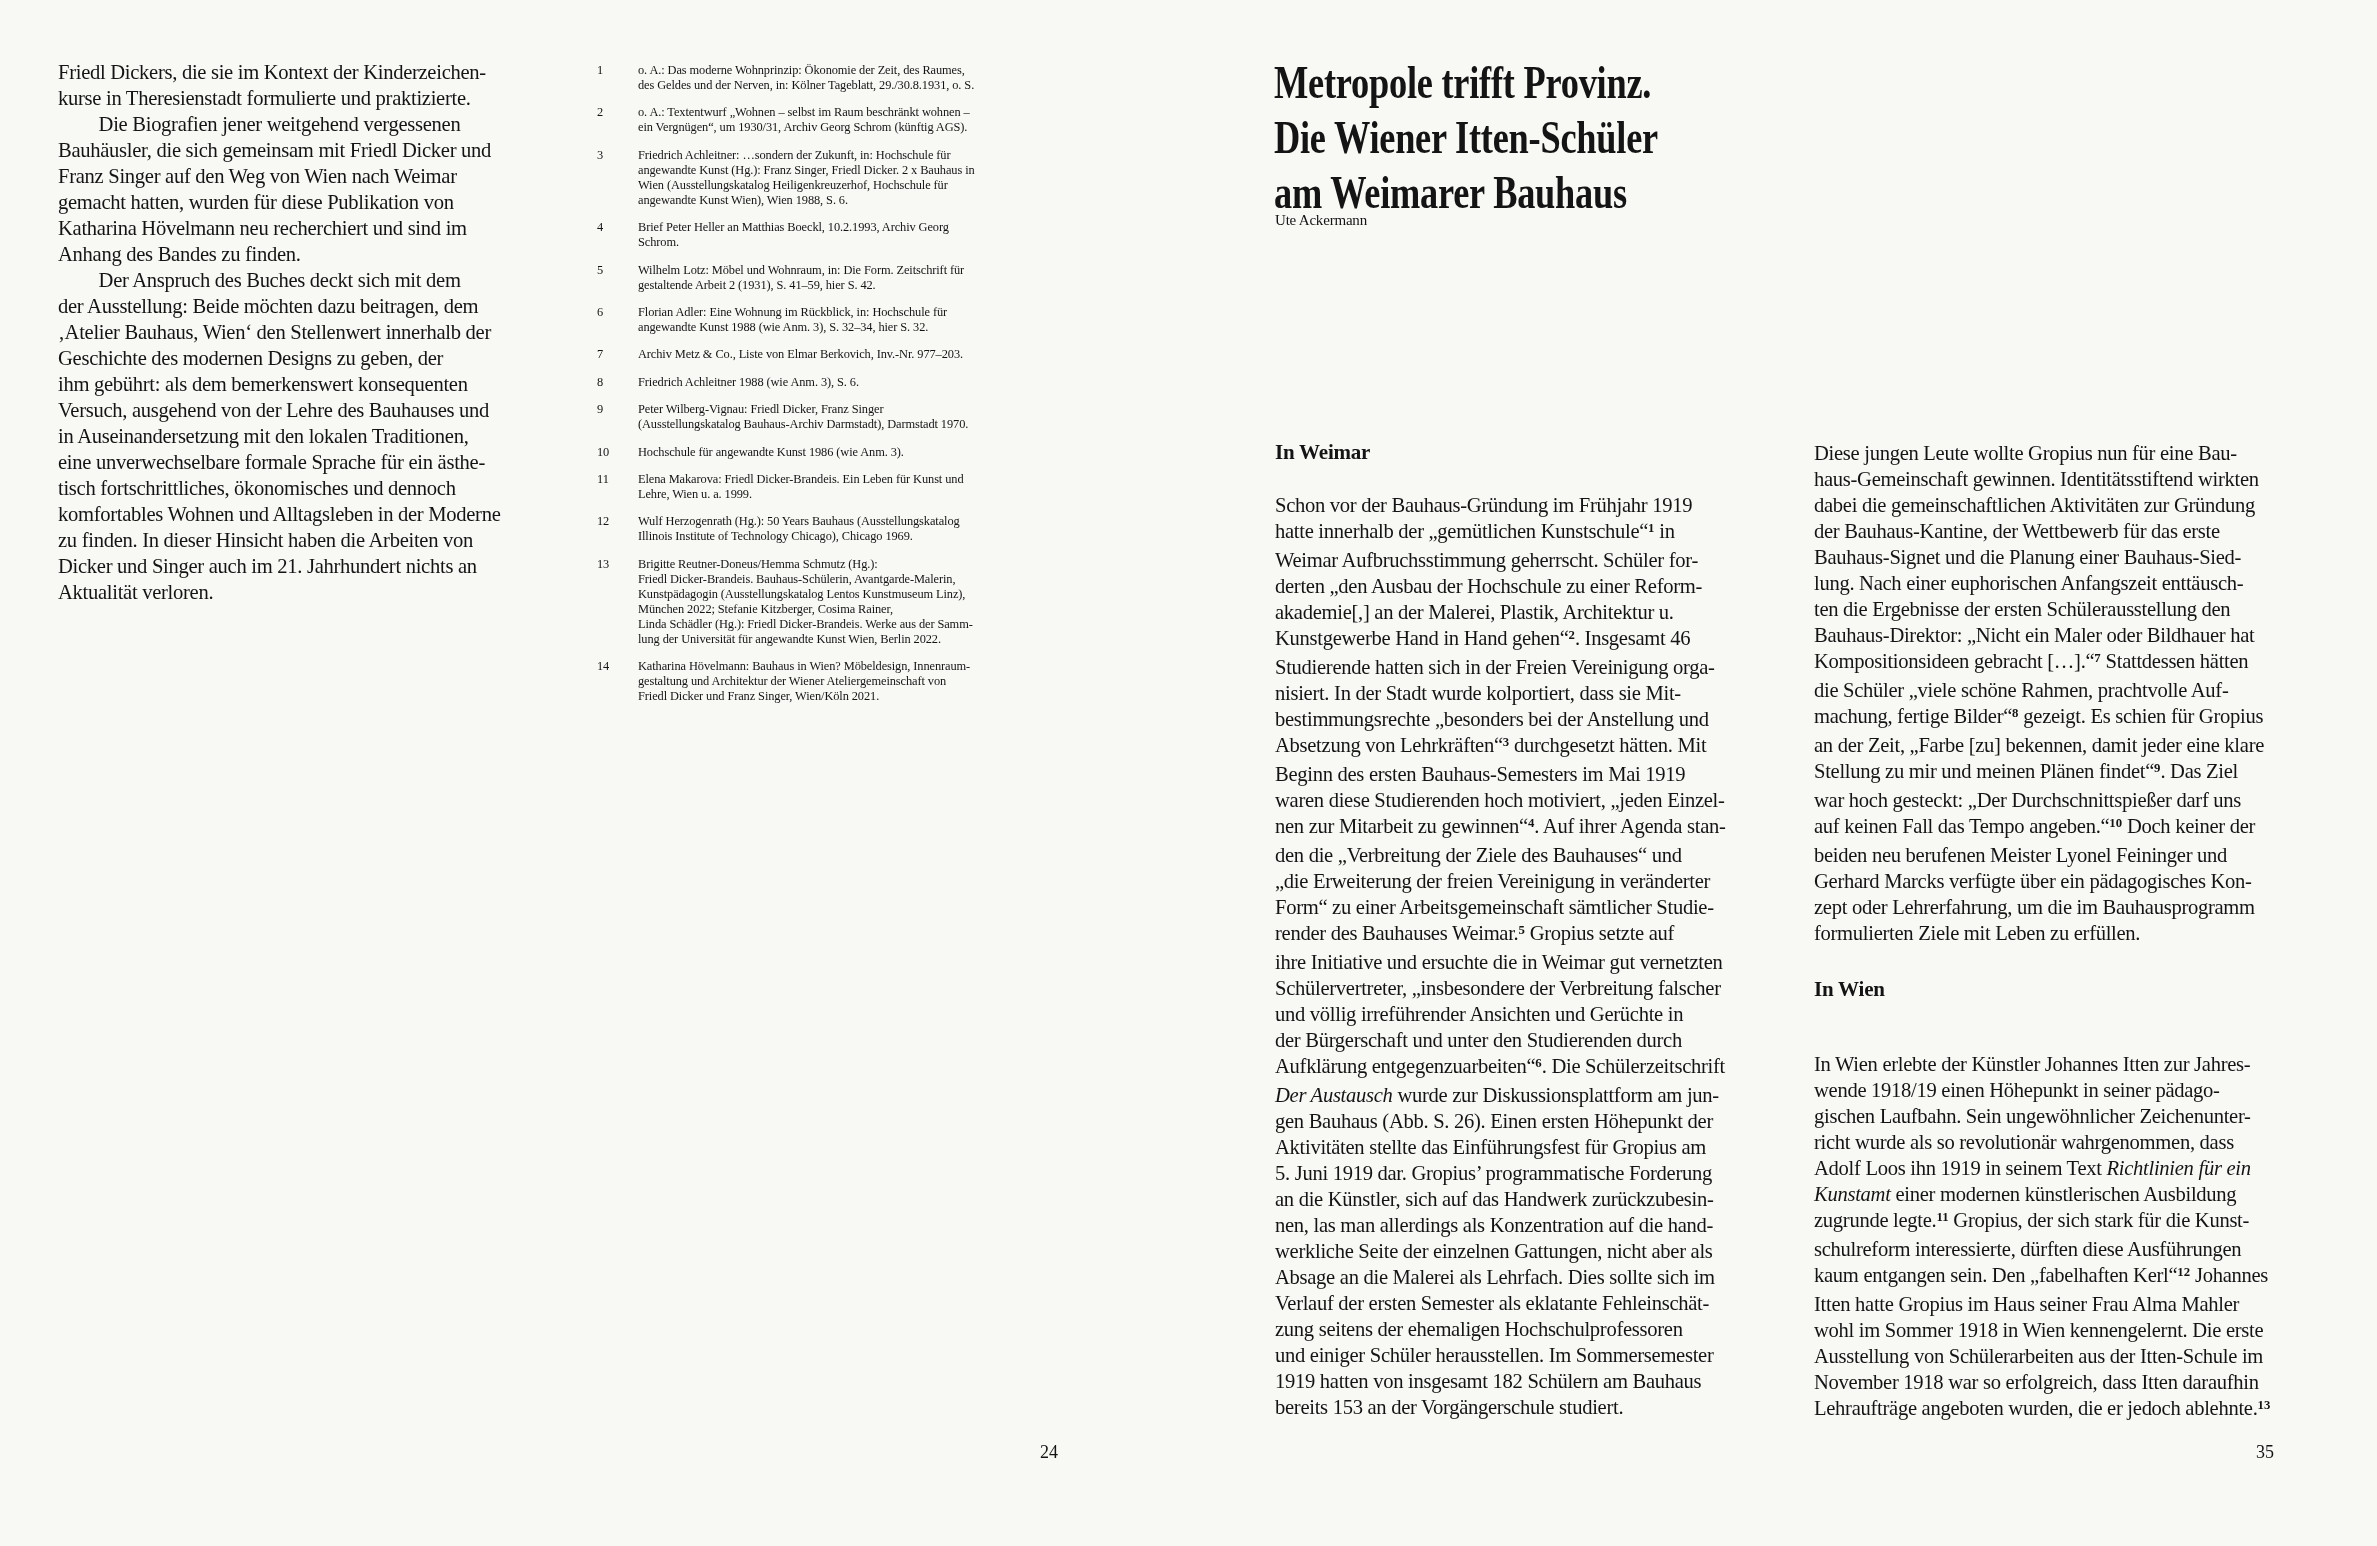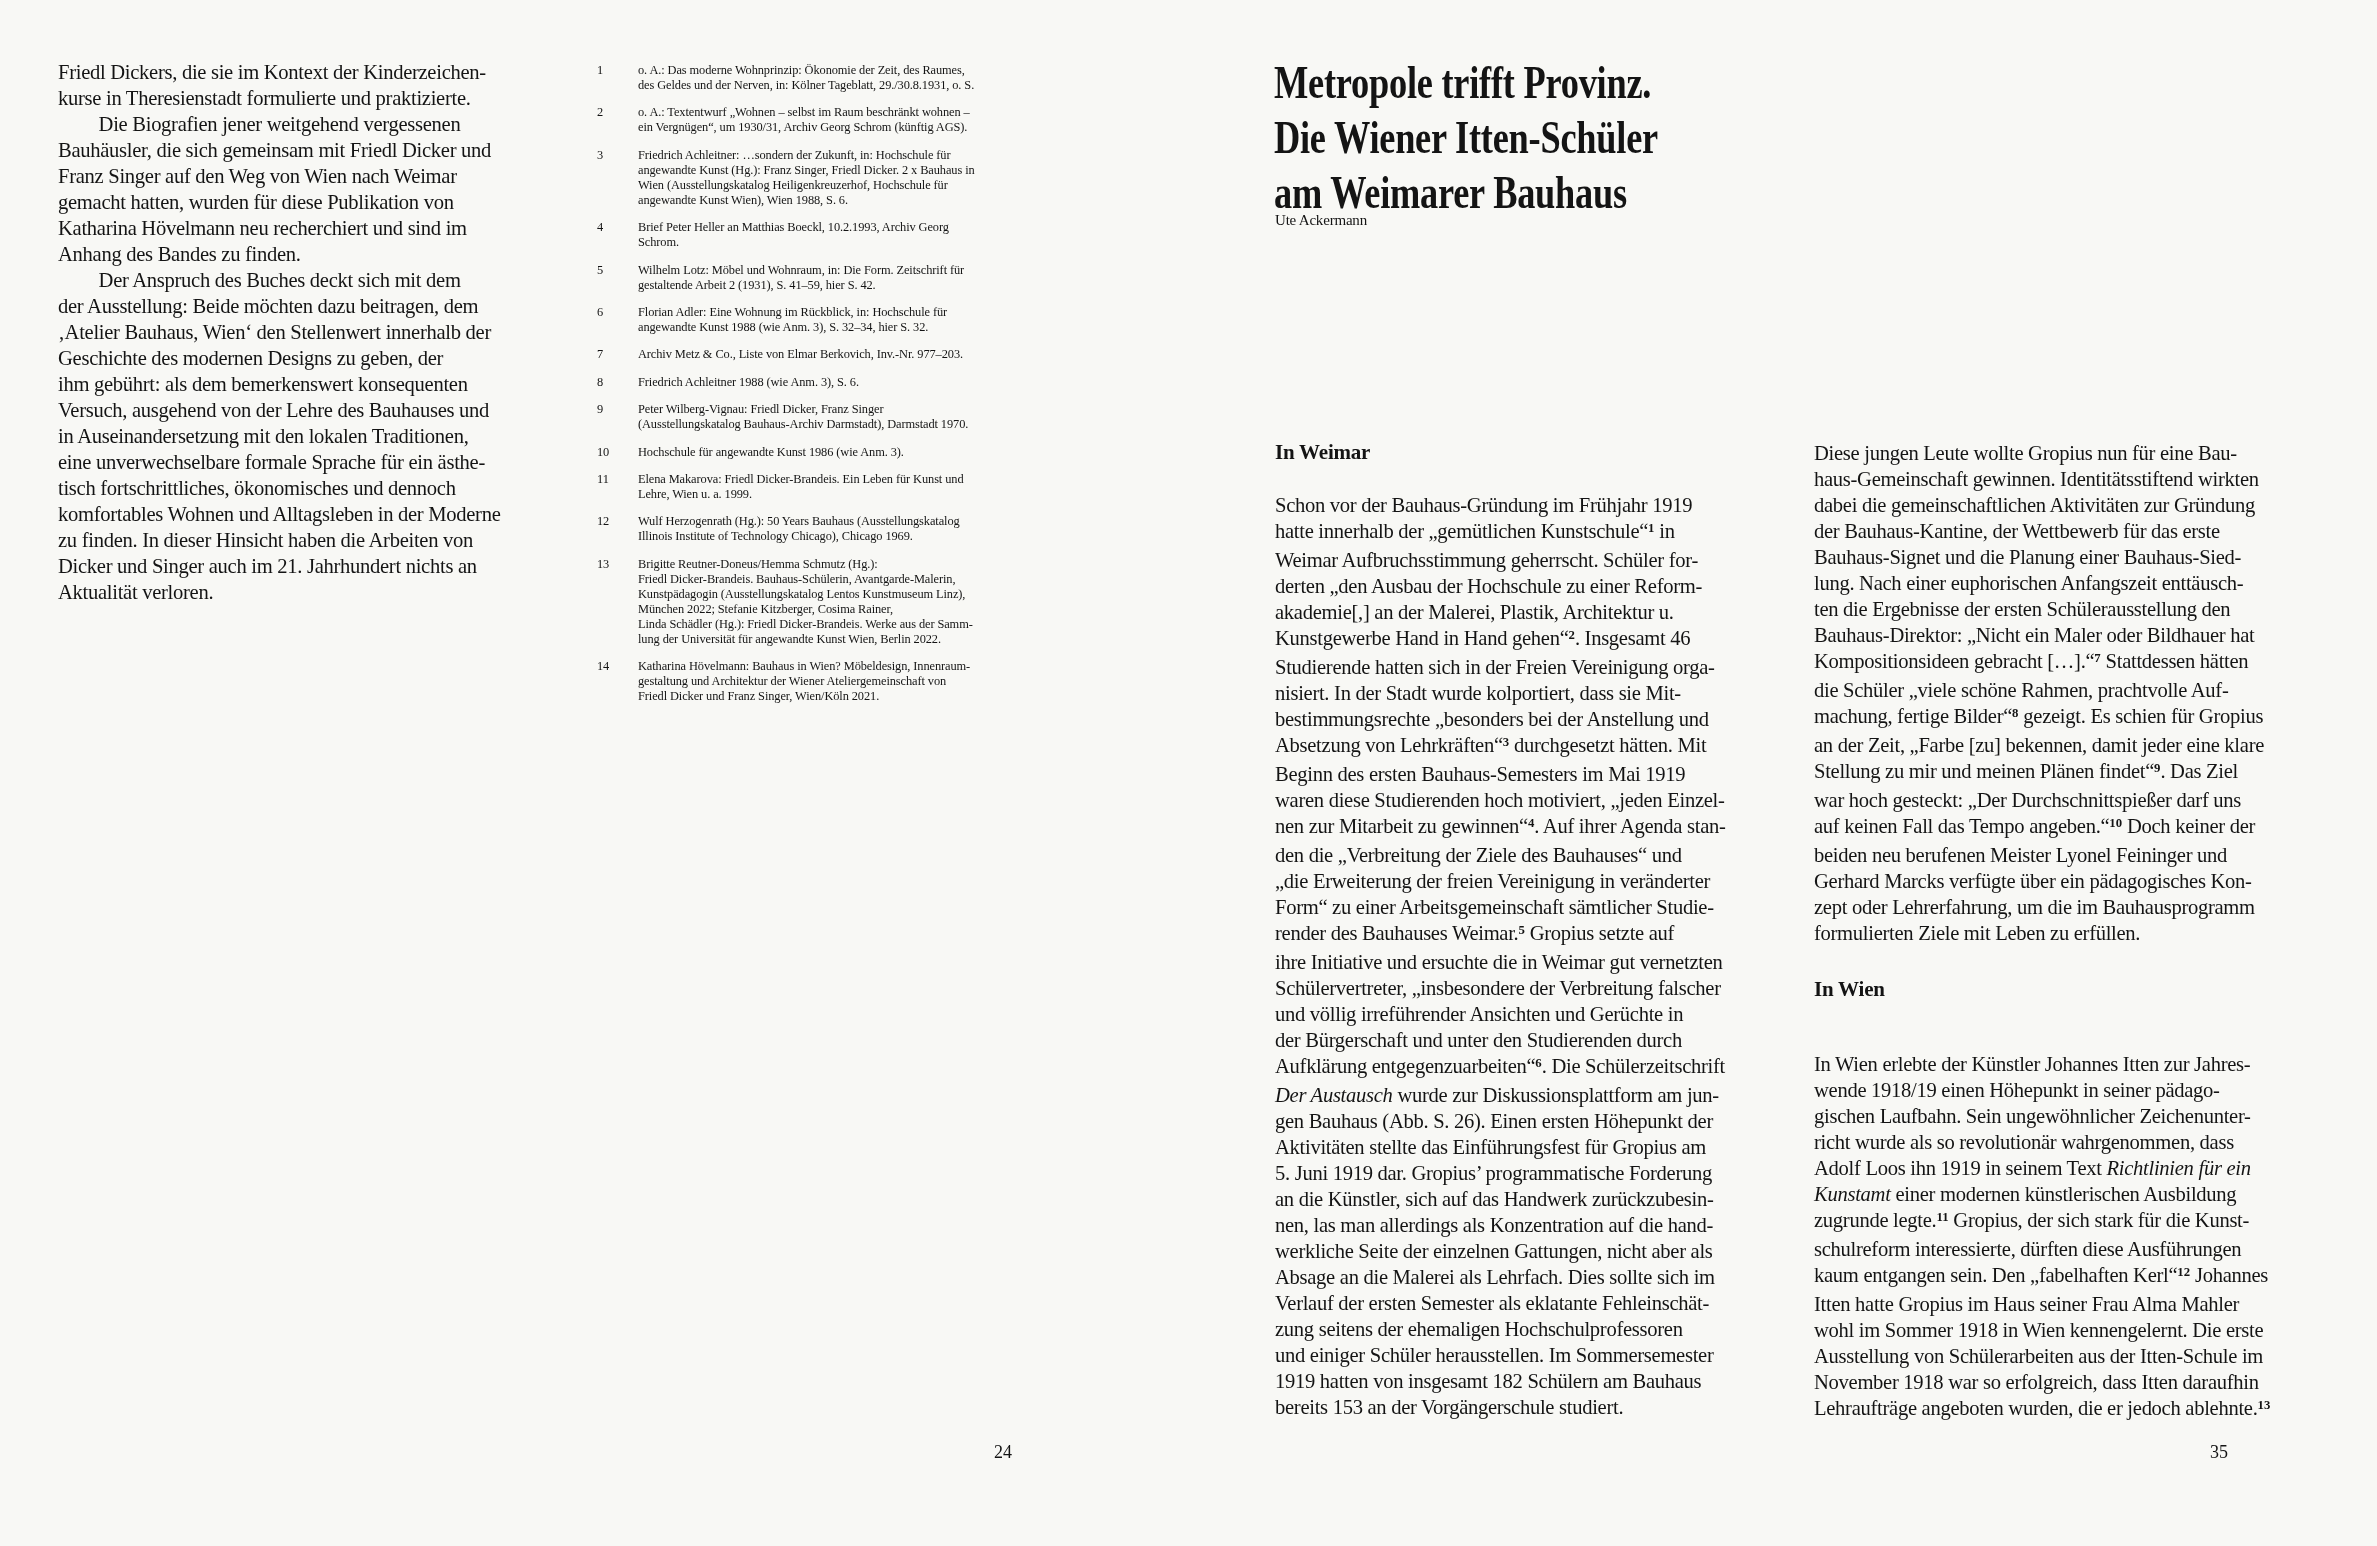--- a/index.html
+++ b/index.html
@@ -19,21 +19,21 @@
     left:1274px;top:55px;font-size:46px;line-height:55px;font-weight:700;
     letter-spacing:-0.3px;transform:scaleX(0.79);transform-origin:0 0;white-space:nowrap
   }
   .author{left:1275px;top:209px;font-size:15px;line-height:23.4px;letter-spacing:-0.2px}
   .heading{font-size:21px;font-weight:700;line-height:26px;letter-spacing:-0.2px;white-space:nowrap}
   .h-weimar{left:1275px;top:439px}
   .c1{left:1275px;top:492px}
   .c2a{left:1814px;top:440px}
   .h-wien{left:1814px;top:976px}
   .c2b{left:1814px;top:1051px}
-  .pageno{font-size:18px;line-height:20.6px;width:110px;text-align:left}
+  .pageno{font-size:18px;line-height:20.6px;width:110px;text-align:center}
   .pn-left{left:994px;top:1442px}
   .pn-right{left:2210px;top:1442px}
   sup{font-size:0.62em;font-weight:700;vertical-align:baseline;position:relative;top:-0.5em;letter-spacing:0}
   em{font-style:italic}
 </style>
 </head>
 <body>
 
 <div class="spread">
 

